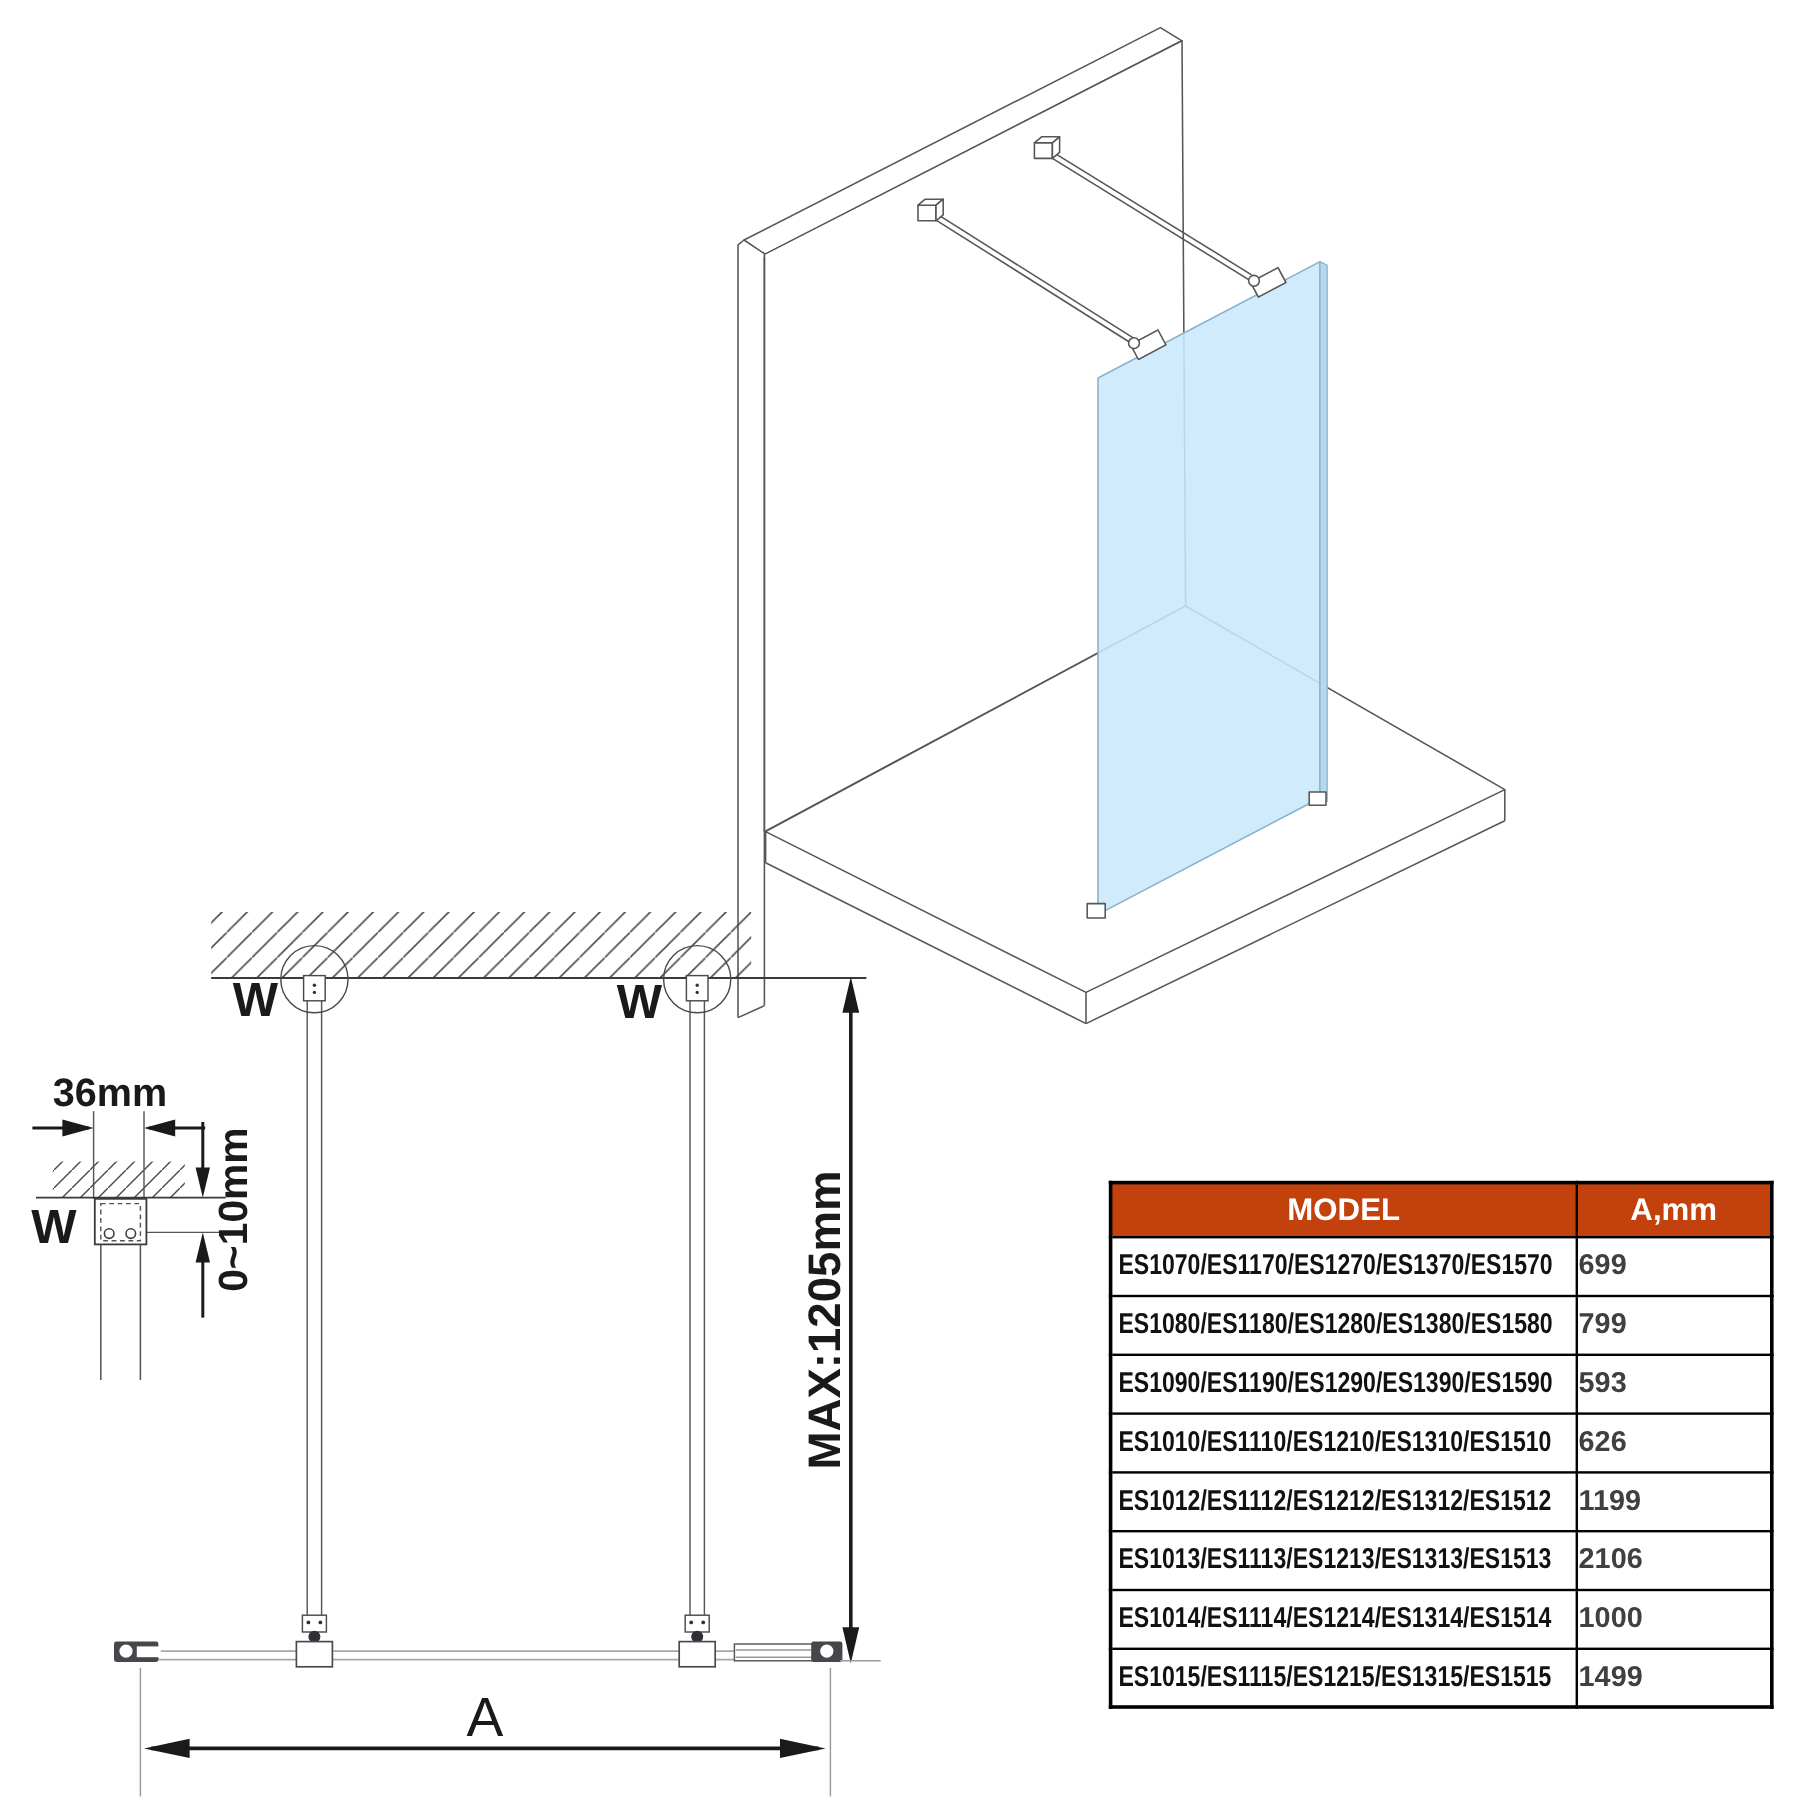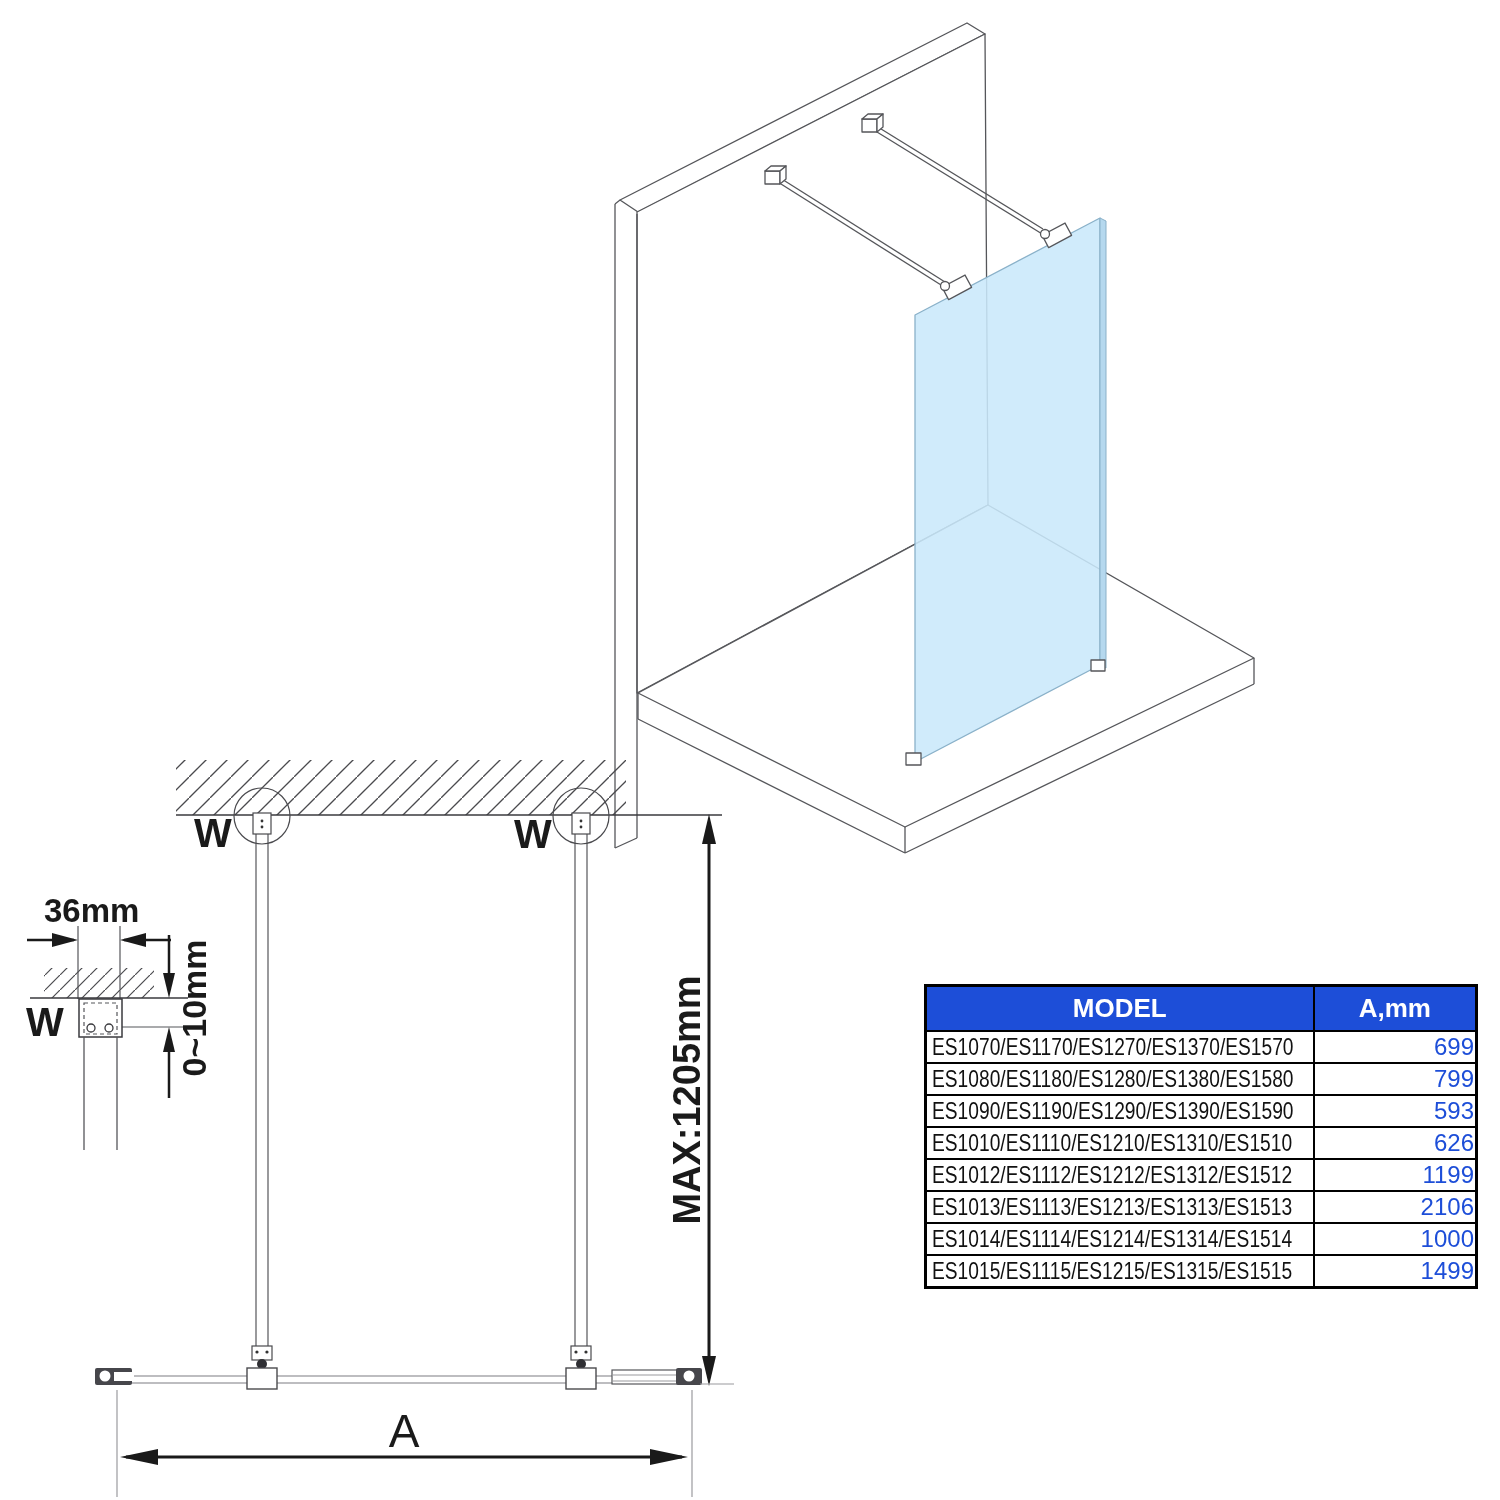--- a/index.html
+++ b/index.html
@@ -7,26 +7,26 @@
          font-family:"Liberation Sans",sans-serif;}
   #drawing{position:absolute;left:0;top:0;}
   svg text{font-family:"Liberation Sans",sans-serif;fill:#1a1a1a;}
   .dimtext{font-weight:bold;}
   
   .spec-table{position:absolute;left:924px;top:984px;width:554px;
               border-collapse:collapse;table-layout:fixed;background:#fff;
               border:3px solid #000;}
   .spec-table th,.spec-table td{border:2px solid #000;overflow:hidden;white-space:nowrap;}
   .spec-table thead tr{height:45px;}
-  .spec-table thead th{background:#1d4ed8;color:#fff;font-size:26px;font-weight:bold;
+  .spec-table thead th{background:#c2410c;color:#fff;font-size:26px;font-weight:bold;
                        text-align:center;border-color:#000;}
-  .spec-table tbody tr{height:32px;}
+  .spec-table tbody tr{height:49px;font-weight:bold;}
   .td-model{font-size:24px;padding-left:5px;text-align:left;color:#111;}
   .td-model span{display:inline-block;transform:scaleX(0.8);transform-origin:0 50%;}
-  .td-val{font-size:24px;text-align:right;color:#1d4ed8;}
+  .td-val{font-size:24px;text-align:left;color:#404040;}
 </style>
 </head>
 <body>
 
 <div id="stage">
 
 <svg id="drawing" width="1500" height="1500" viewBox="0 0 1500 1500">
   <defs>
     <pattern id="hatch" patternUnits="userSpaceOnUse" width="21" height="21">
       <path d="M-3,24 L24,-3" stroke="#4a4a4e" stroke-width="1.3" fill="none"></path>

